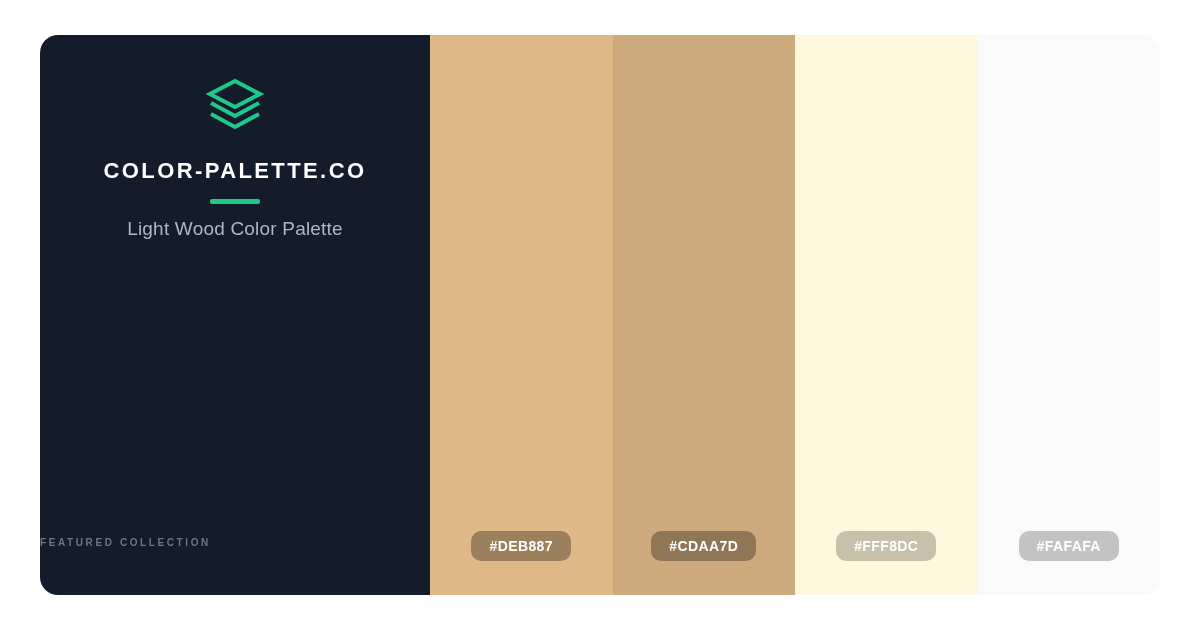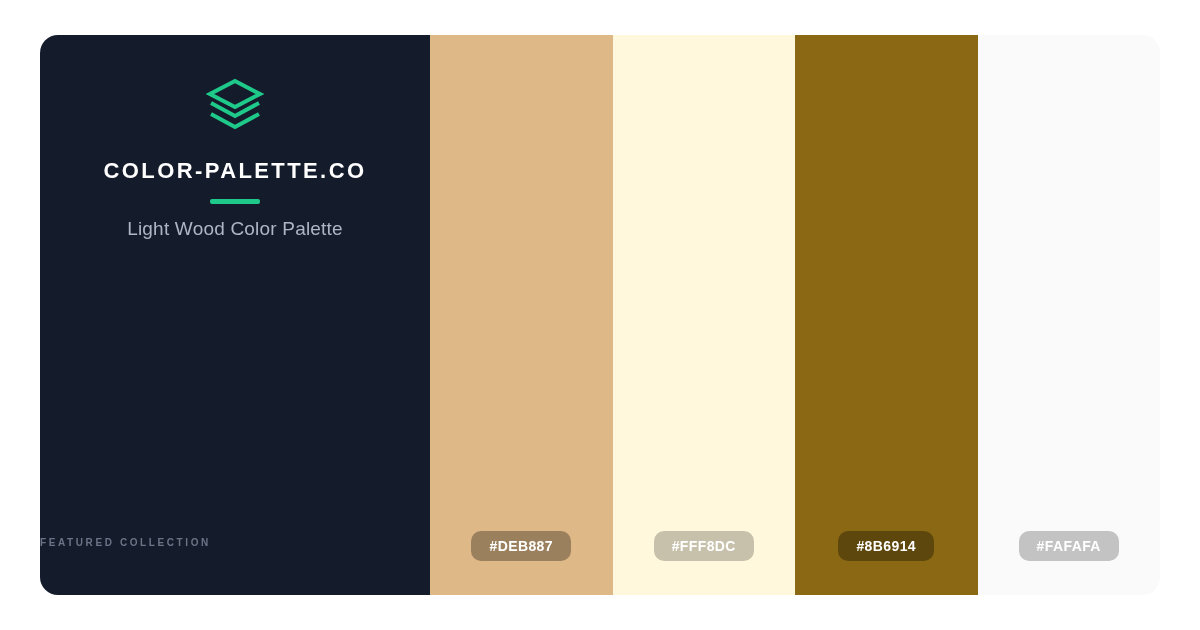--- a/index.html
+++ b/index.html
@@ -150,28 +150,28 @@
 
       <div class="brand-footer" style="color: rgb(107, 116, 135);">FEATURED COLLECTION</div>
     </div>
 
     <div class="swatches">
 
       <div class="swatch" style="background: rgb(222, 184, 135);">
         <span class="swatch-label" style="background: rgba(0, 0, 0, 0.3); color: rgb(255, 255, 255);">#DEB887</span>
       </div>
 
+      <div class="swatch" style="background: rgb(205, 170, 125);">
+        <span class="swatch-label" style="background: rgba(0, 0, 0, 0.3); color: rgb(255, 255, 255);">#CDAA7D</span>
+      </div>
 
       <div class="swatch" style="background: rgb(255, 248, 220); align-items: flex-end;">
         <span class="swatch-label" style="background: rgba(0, 0, 0, 0.22); color: rgb(255, 255, 255);">#FFF8DC</span>
       </div>
 
-      <div class="swatch" style="background: rgb(139, 105, 20);">
-        <span class="swatch-label" style="background: rgba(0, 0, 0, 0.32); color: rgb(255, 255, 255);">#8B6914</span>
-      </div>
 
       <div class="swatch" style="background: rgb(250, 250, 250); align-items: flex-end;">
         <span class="swatch-label" style="background: rgba(0, 0, 0, 0.22); color: rgb(255, 255, 255);">#FAFAFA</span>
       </div>
 
     </div>
   </div>
 </div>
 
 </body></html>

